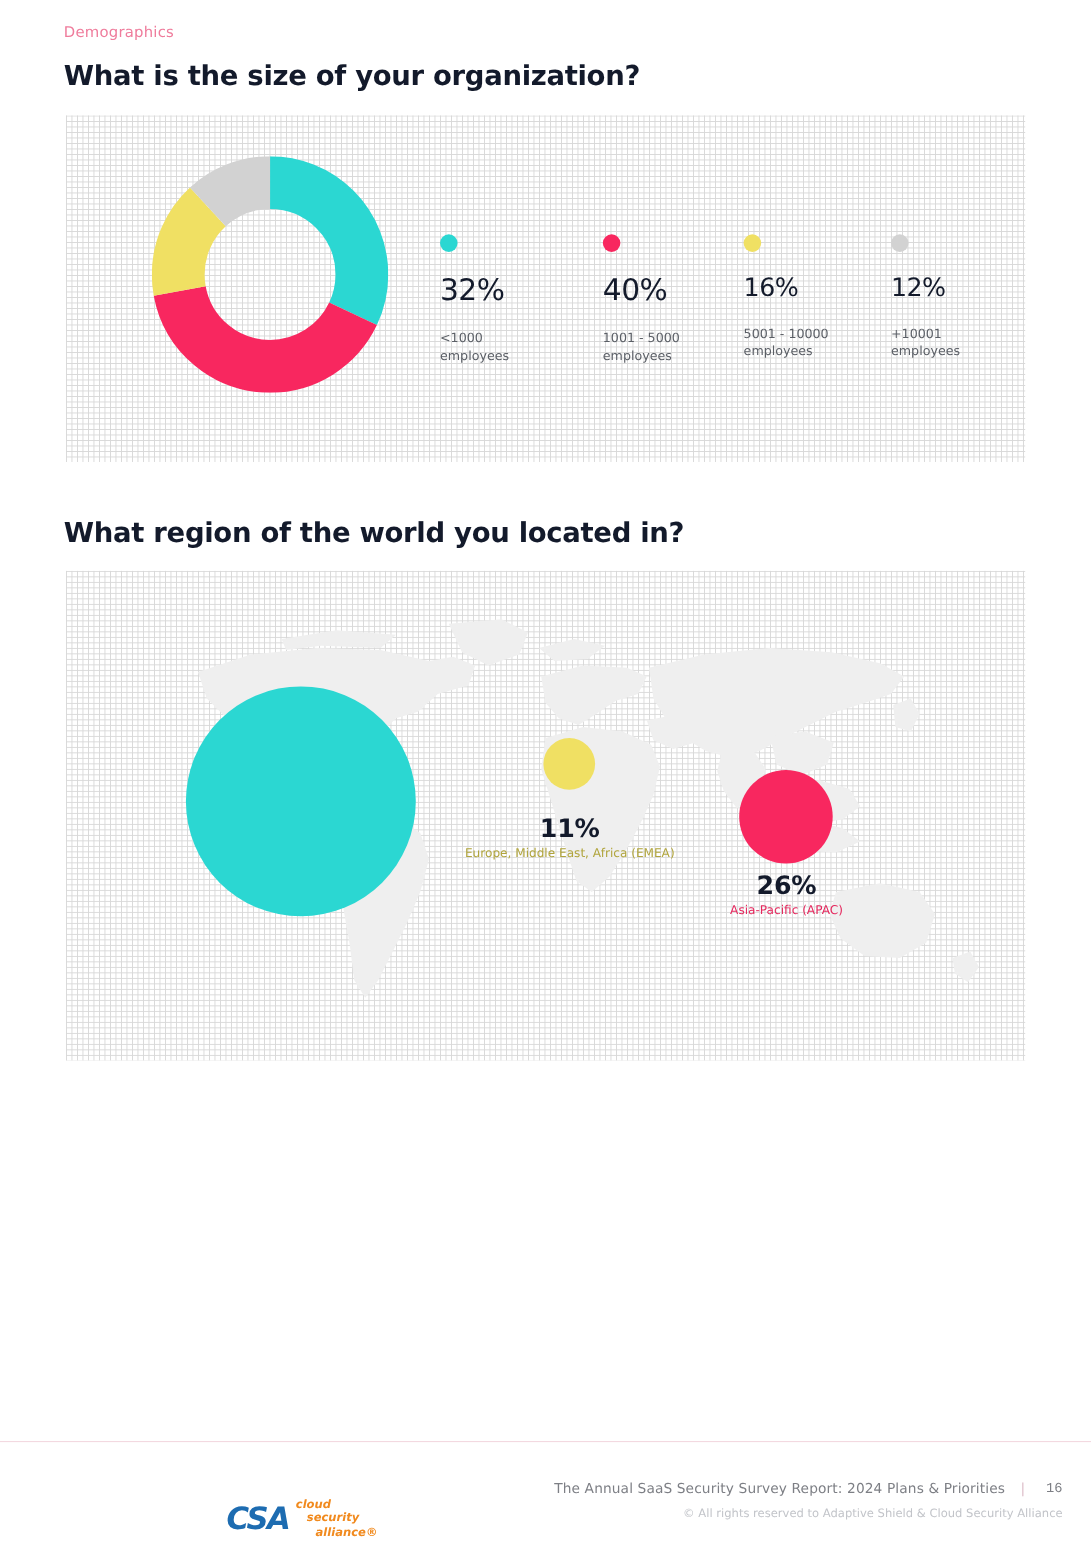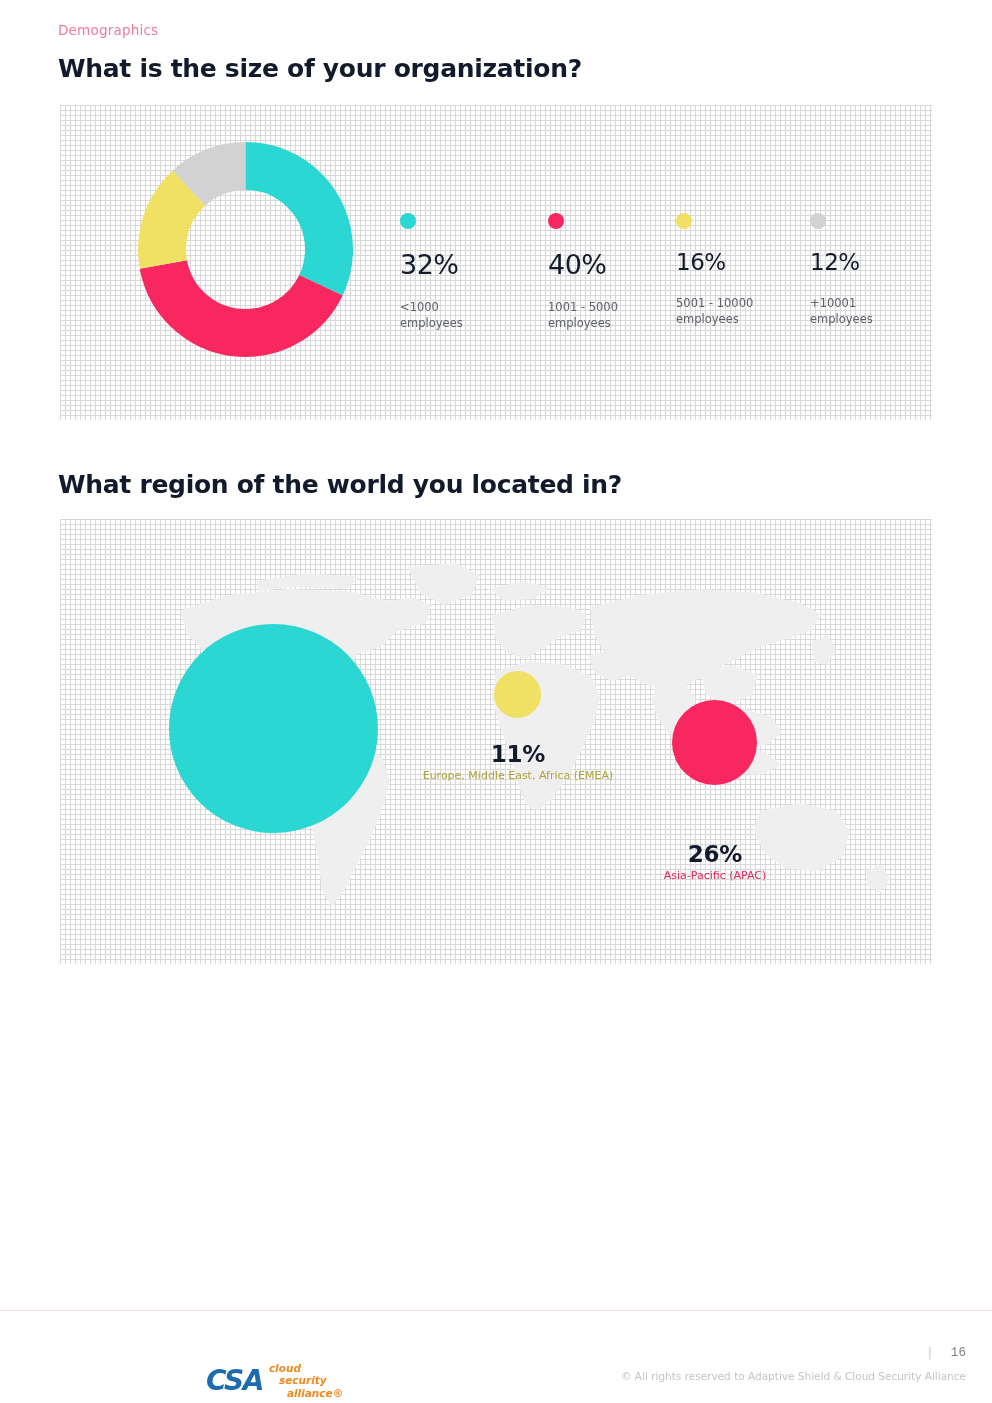--- a/index.html
+++ b/index.html
@@ -147,21 +147,21 @@
   .l-americas { left: 109px; top: 190px; width: 209px; }
   .l-americas .bubble-name { color: #2aa8a6; }
 
   
   .b-emea { left: 434px; top: 152px; width: 47px; height: 47px; }
   .l-emea { left: 303px; top: 205px; width: 310px; margin-top: 18px; }
   .l-emea .bubble-name { color: #b0a43c; }
 
   
   .b-apac { left: 612px; top: 181px; width: 85px; height: 85px; }
-  .l-apac { left: 545px; top: 275px; width: 220px; margin-top: 48px; }
+  .l-apac { left: 545px; top: 275px; width: 220px; }
   .l-apac .bubble-name { color: #e5275d; }
 
   
   .footer-rule {
     position: absolute;
     left: 0;
     top: 1310px;
     width: 992px;
     height: 1px;
     background: #f3d9e0;
@@ -368,20 +368,21 @@
     <div class="csa-logo">
       <div class="csa-mark">CSA</div>
       <div class="csa-words">
         <div class="w1">cloud</div>
         <div class="w2">security</div>
         <div class="w3">alliance®</div>
       </div>
     </div>
 
     <div class="footer-title">
+      <span>The Annual SaaS Security Survey Report: 2024 Plans &amp; Priorities</span>
       <span class="footer-sep">|</span>
       <span class="footer-page">16</span>
     </div>
 
     <div class="footer-copy">© All rights reserved to Adaptive Shield &amp; Cloud Security Alliance</div>
 
   </div>
 
 </div>
 

